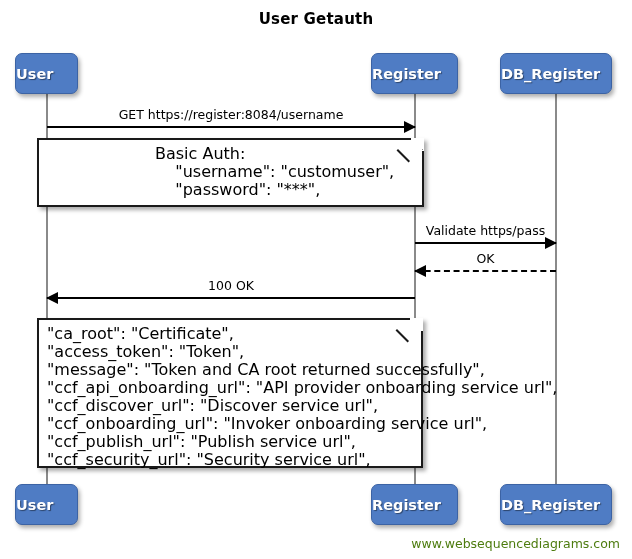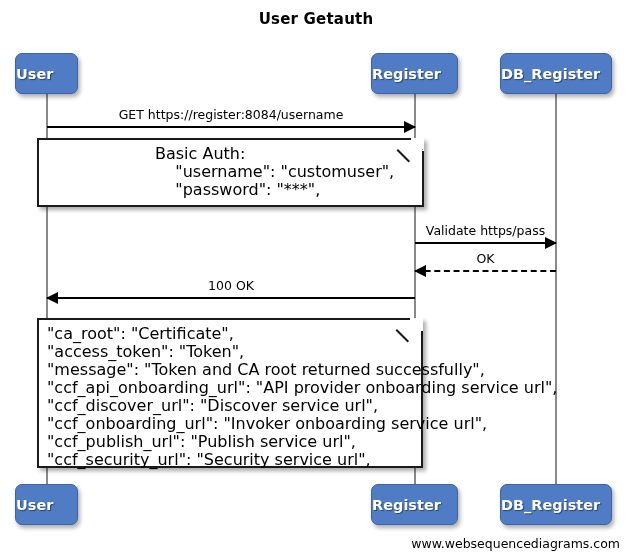--- a/index.html
+++ b/index.html
@@ -35,21 +35,21 @@
     letter-spacing: 0.2px;
     color: #000;
   }
 
   
   .footer {
     position: absolute;
     right: 12px;
     top: 536px;
     font-size: 12.5px;
-    color: #000000;
+    color: #4d7c0f;
     text-align: right;
   }
 
   
   .lifeline {
     position: absolute;
     width: 2px;
     background: #8a8a8a;
   }
 

